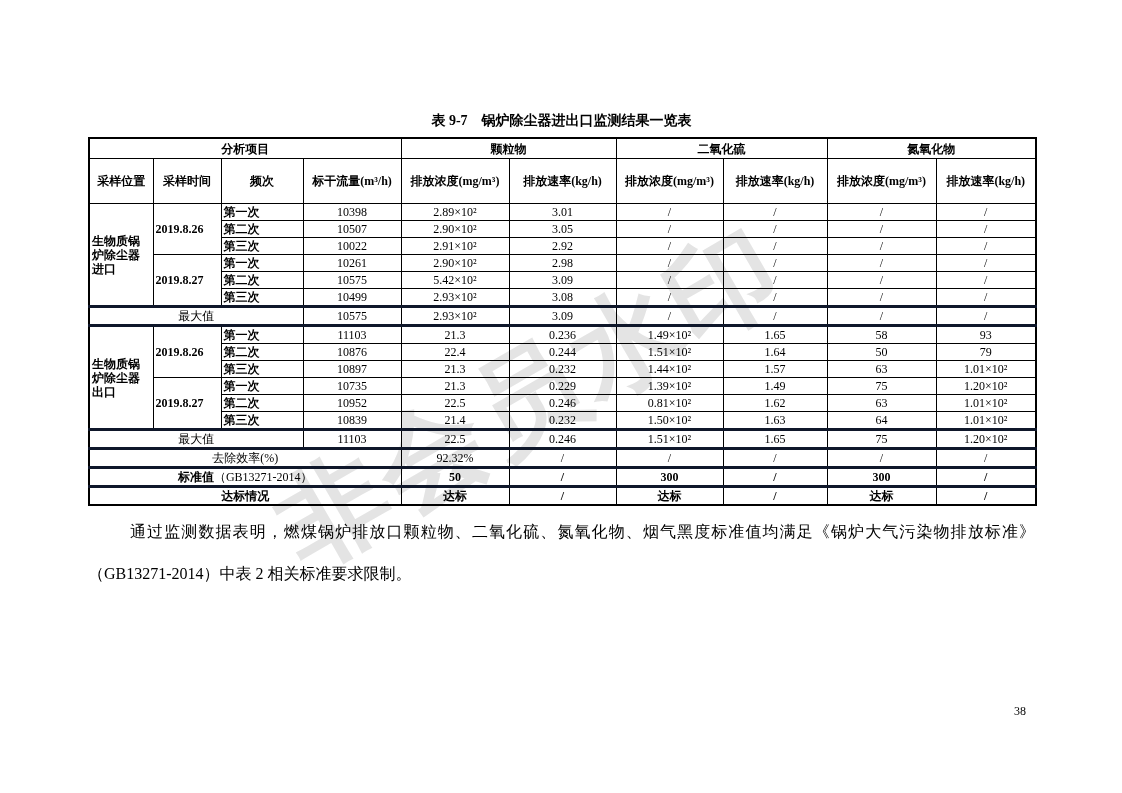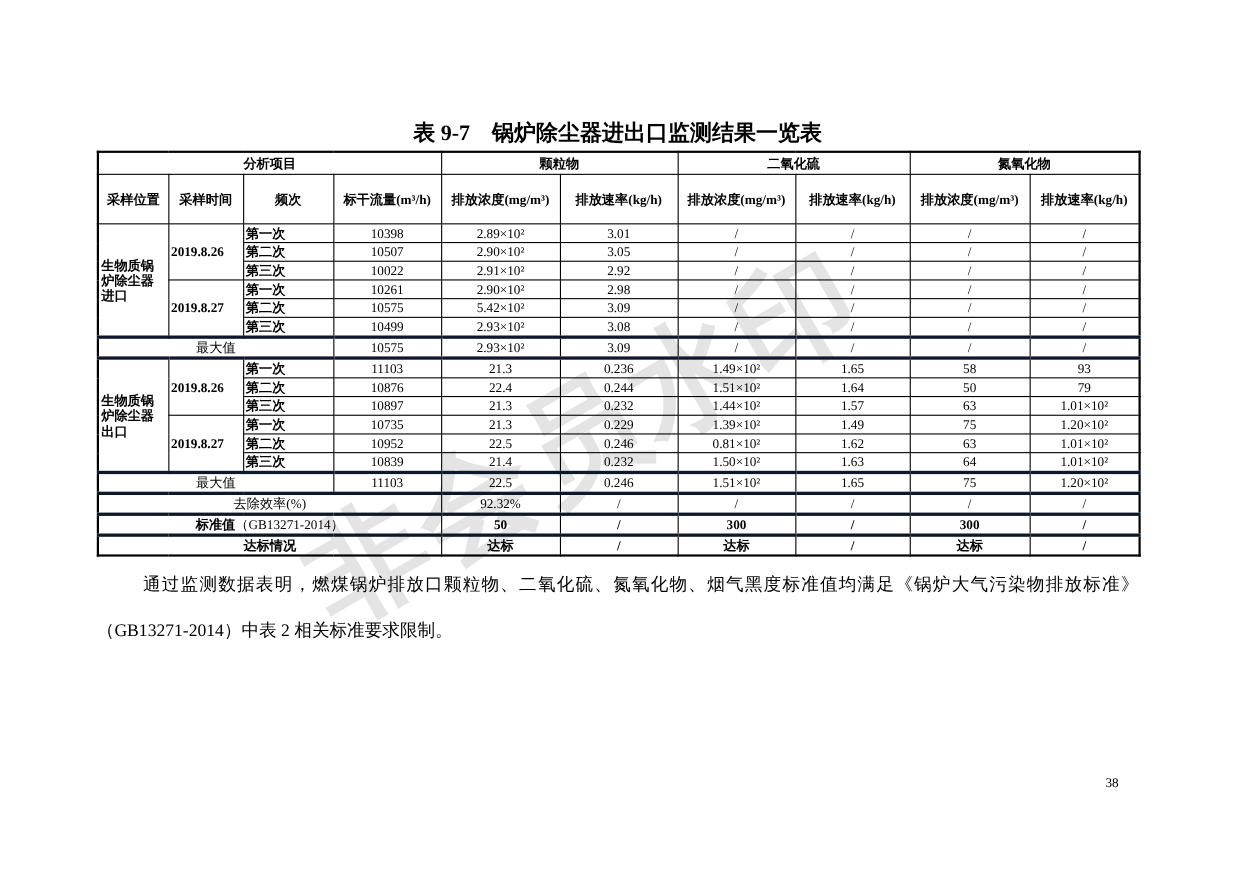--- a/index.html
+++ b/index.html
@@ -25,21 +25,21 @@
     user-select:none;
   }
   .content{
     position:absolute;
     left:88px;top:112px;width:947px;
     z-index:1;
   }
   .doc-title{
     text-align:center;
     font-weight:bold;
-    font-size:20px;
+    font-size:14px;
     line-height:18px;
     margin:0 0 7px 0;
   }
   table.monitor{
     border-collapse:collapse;
     table-layout:fixed;
     width:947px;
     border:2px solid #000;
   }
   table.monitor td{
@@ -62,21 +62,21 @@
     line-height:42px;
     text-align:justify;
     text-indent:42px;
     margin-top:5px;
   }
   .pagenum{
     position:absolute;
     left:1005px;top:704px;
     width:30px;
     font-size:12px;
-    text-align:left;
+    text-align:center;
     z-index:1;
   }
 </style>
 </head>
 <body>
 
 <div class="page">
 
   <div class="watermark">非会员水印</div>
 

